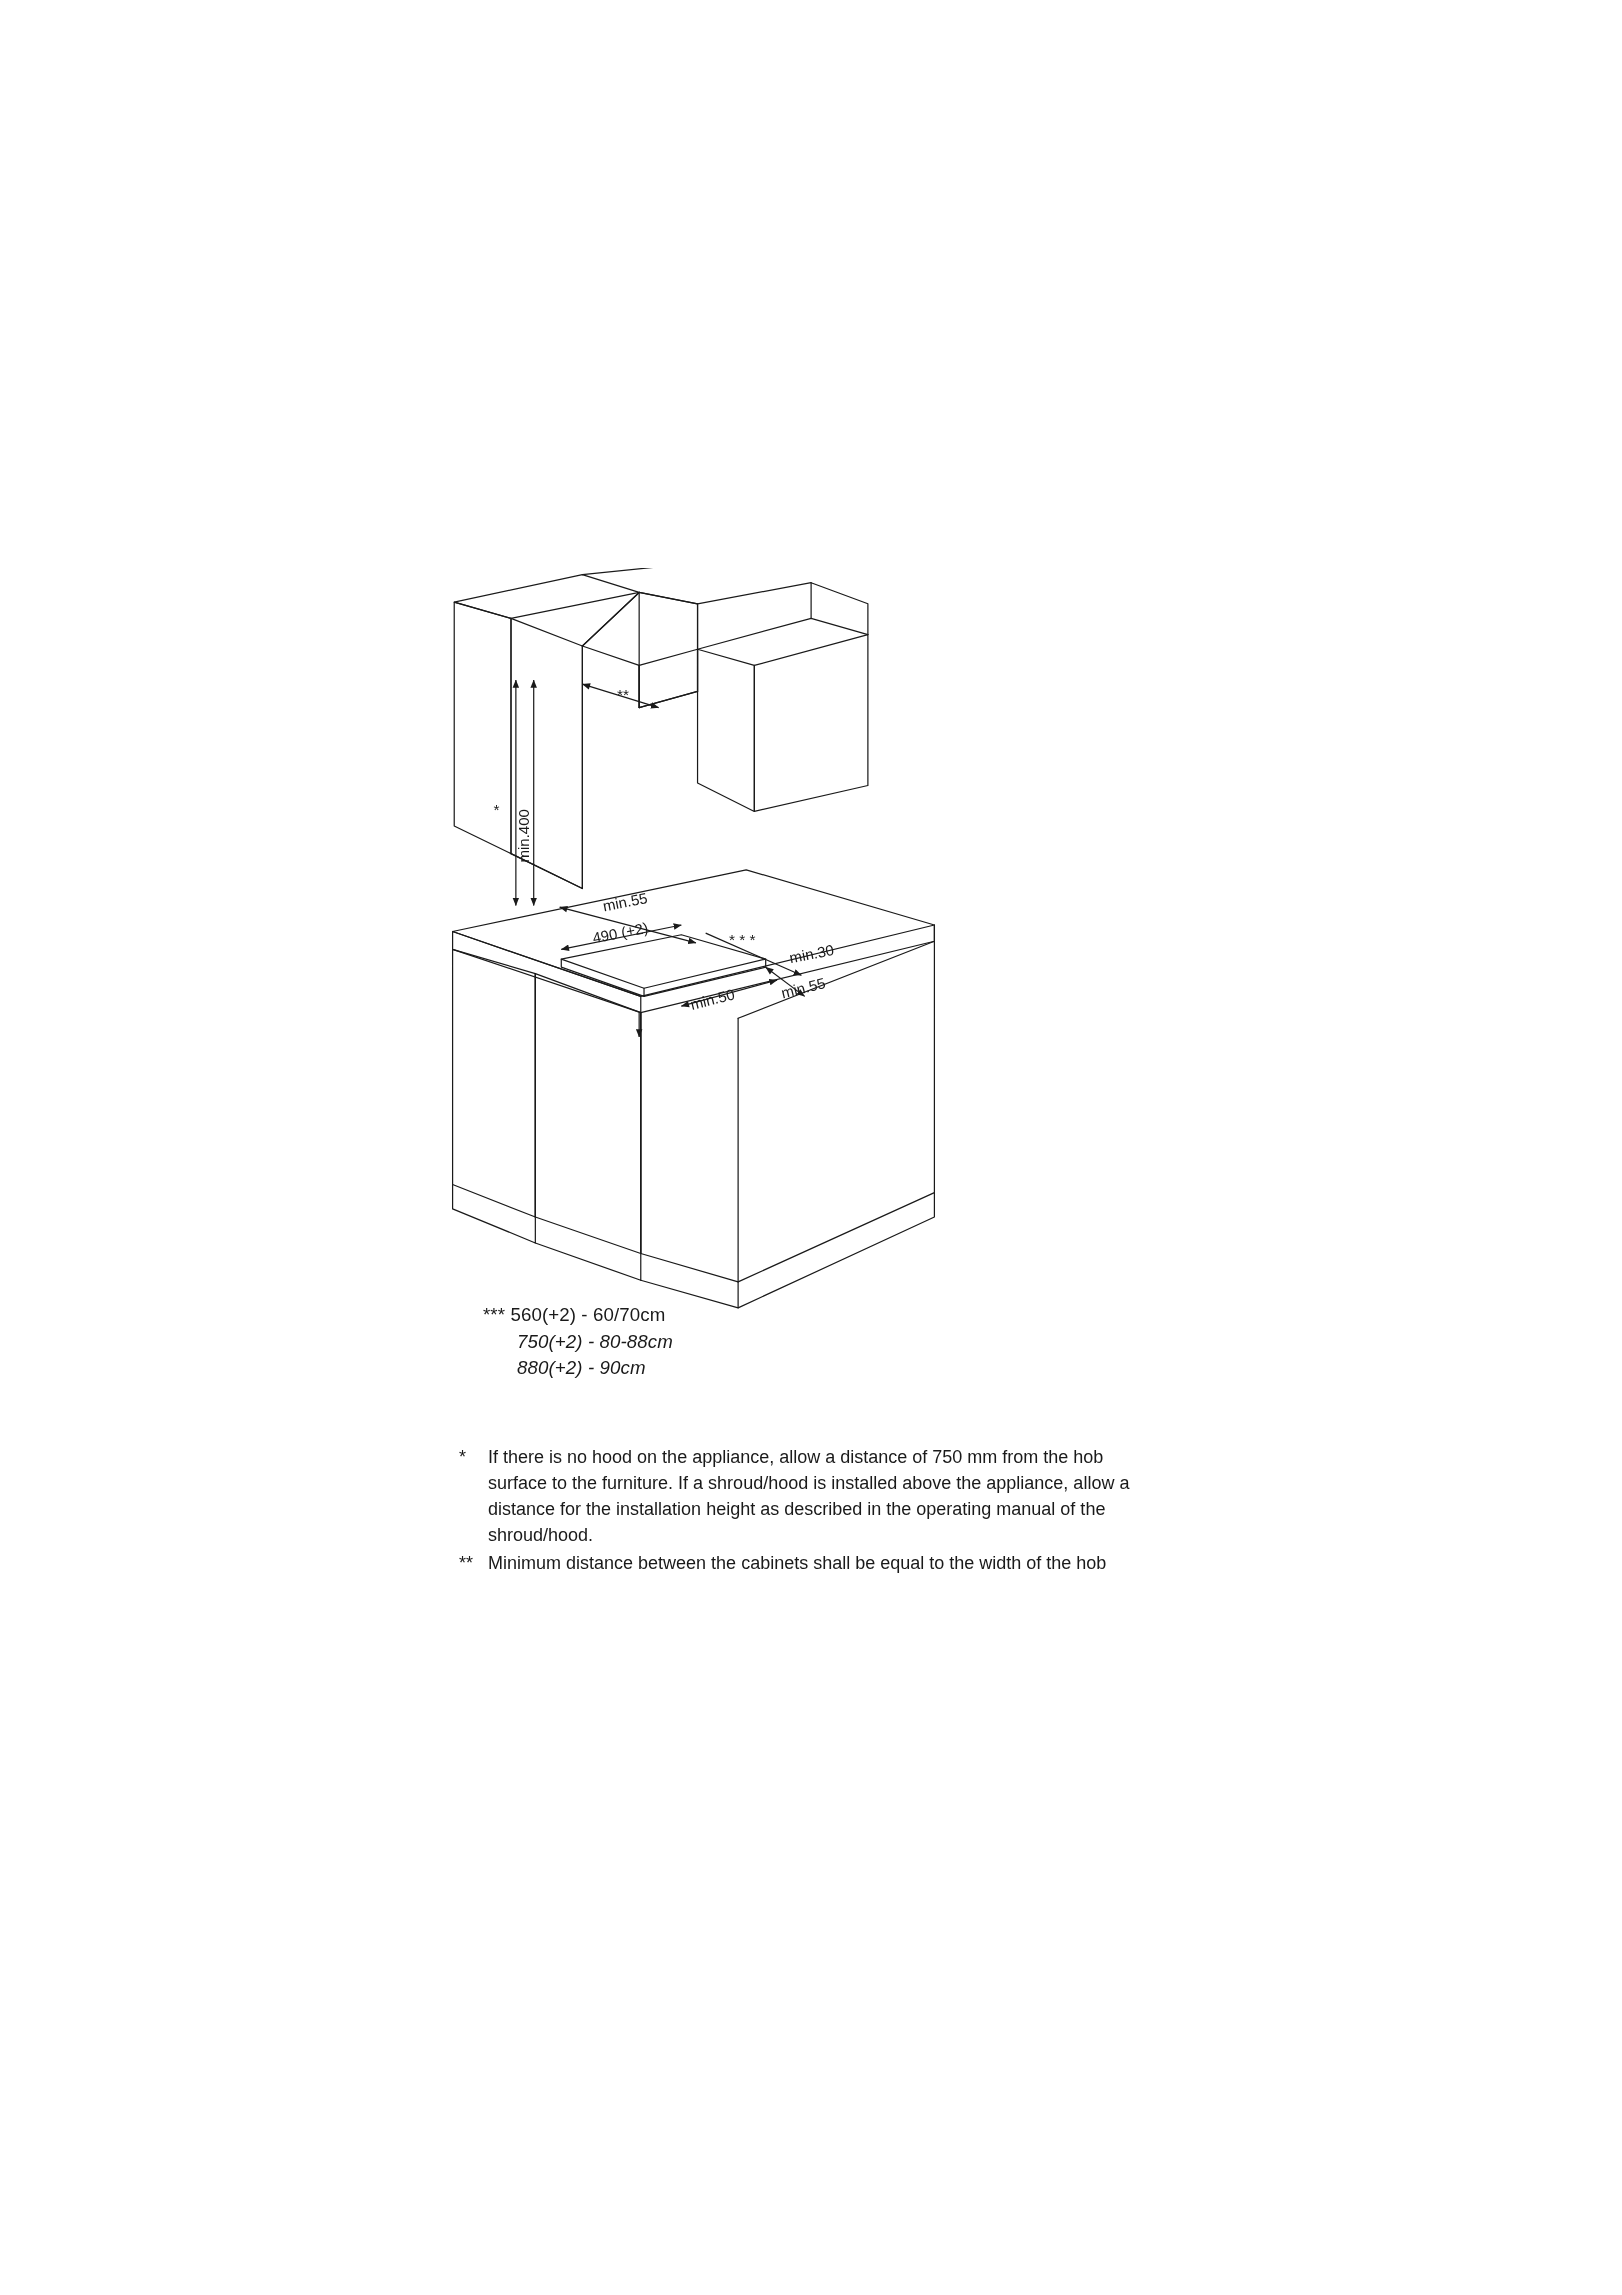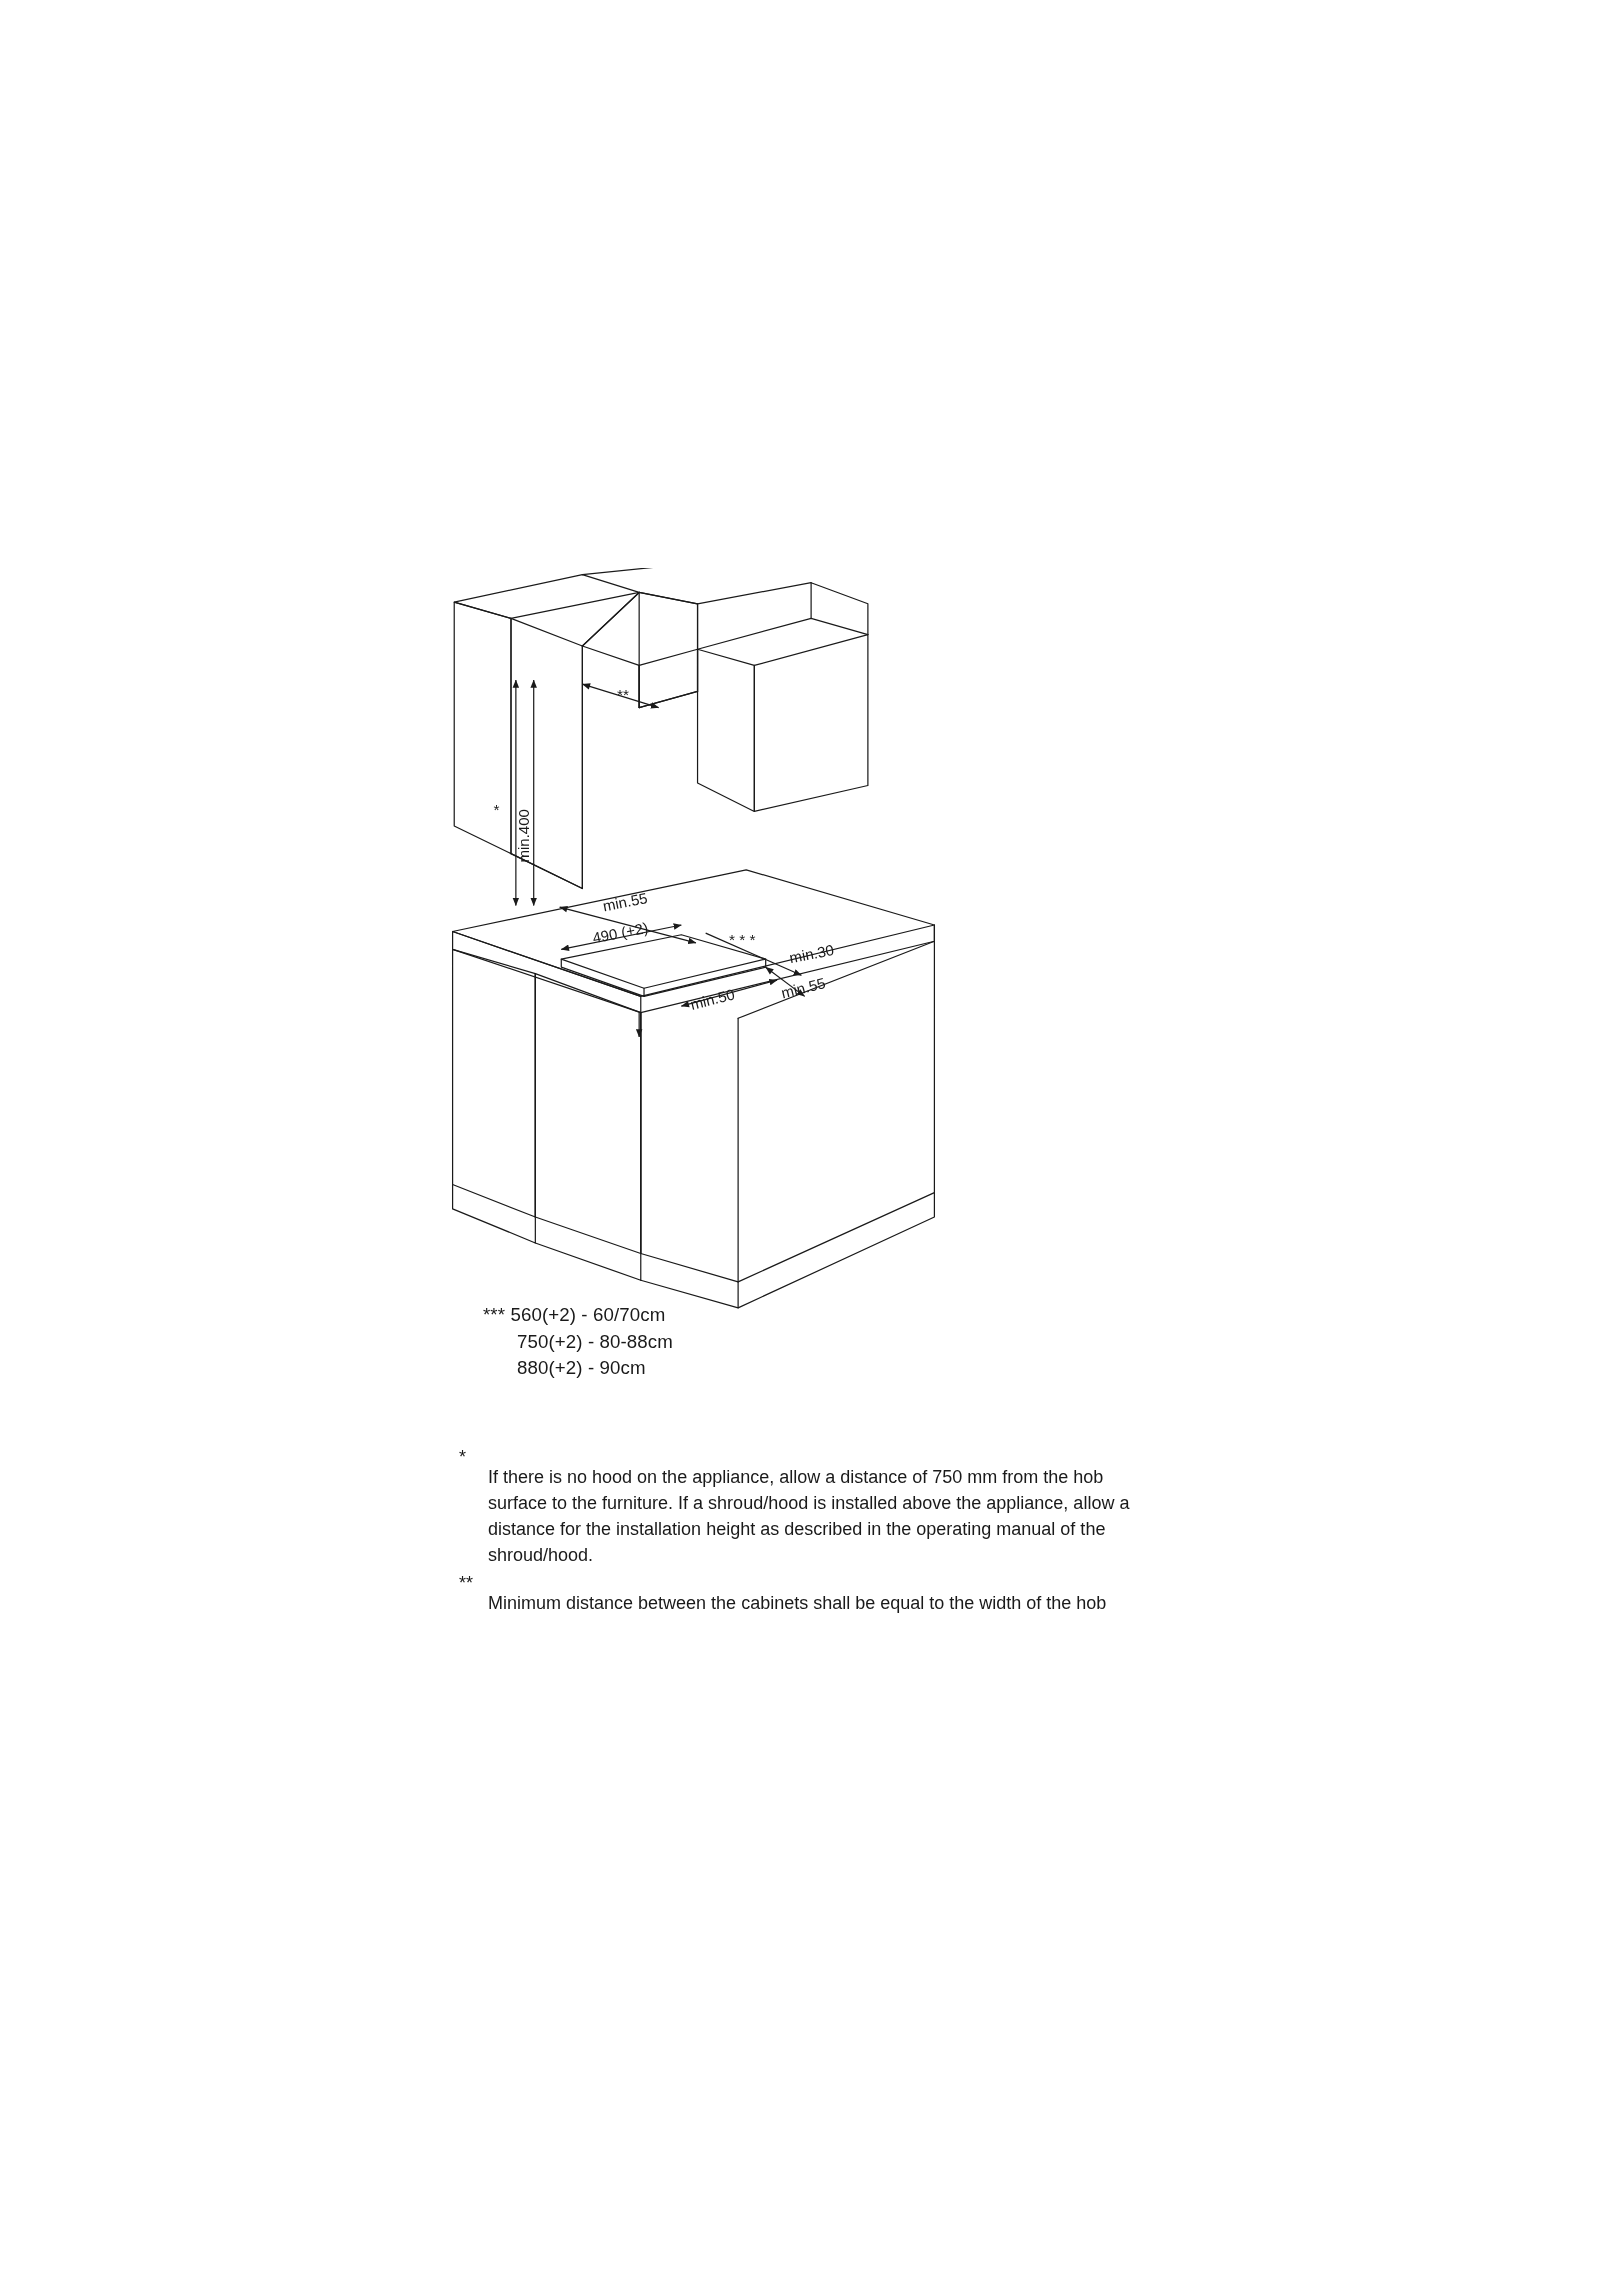--- a/index.html
+++ b/index.html
@@ -42,20 +42,21 @@
     color: #1a1a1a;
     letter-spacing: 0.1px;
     margin-left: 24px;
   }
   .legend-block .lrow {
     display: block;
     white-space: pre;
   }
   .legend-block .lrow.indent {
     padding-left: 34px;
+    font-style: italic;
   }
   .notes-block {
     position: absolute;
     left: 459px;
     top: 1444px;
     width: 706px;
     font-size: 18px;
     line-height: 1.45;
     color: #1a1a1a;
   }
@@ -66,21 +67,20 @@
   }
   .note .marker {
     width: 29px;
     flex: 0 0 29px;
     font-size: 18px;
     line-height: 1.45;
   }
   .note .ntext {
     flex: 1 1 auto;
     text-align: left;
-    margin-top: 20px;
   }
   text {
     font-family: "Liberation Sans", sans-serif;
     fill: #1a1a1a;
   }
   .dimtxt { font-size: 18.5px; }
   .startxt { font-size: 19px; }
 </style>
 </head>
 <body>

